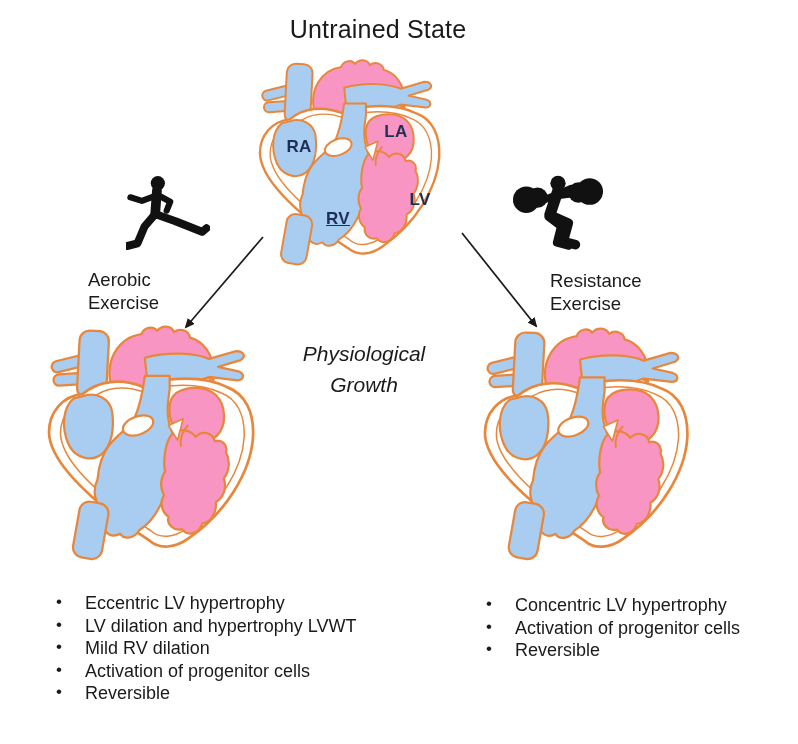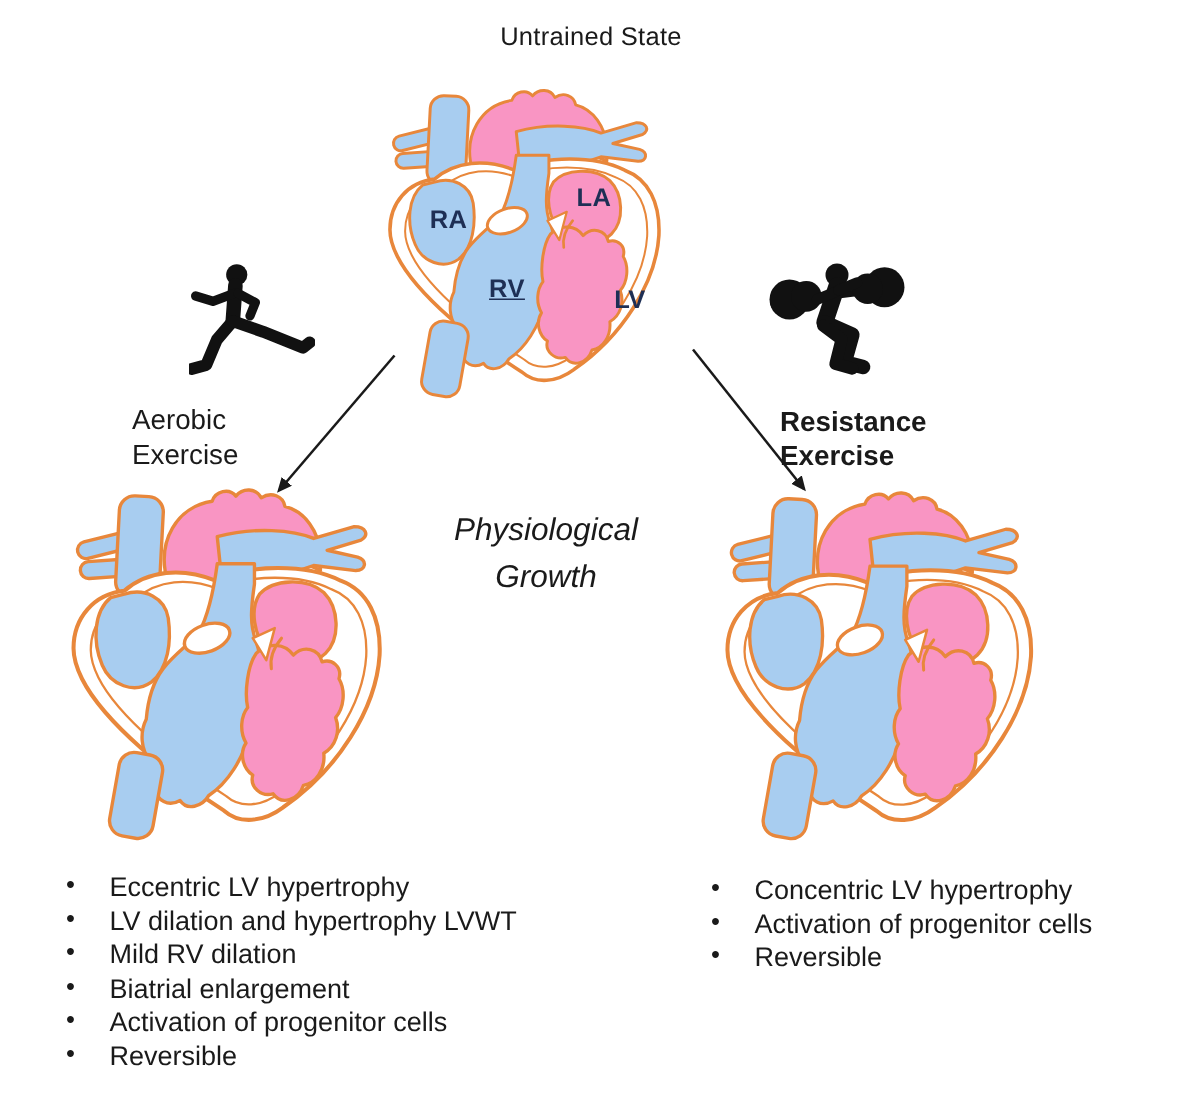--- a/index.html
+++ b/index.html
@@ -2,43 +2,43 @@
 <html><head>
 <meta charset="utf-8">
 <style>
   html,body{margin:0;padding:0;}
   body{
     width:798px;height:744px;background:#ffffff;position:relative;overflow:hidden;
     font-family:"Liberation Sans",sans-serif;color:#1a1a1a;
   }
   .abs{position:absolute;}
   
-  #title{left:0;top:15px;width:756px;text-align:center;font-size:17px;letter-spacing:.2px;padding-left:16px;}
+  #title{left:0;top:15px;width:756px;text-align:center;font-size:25px;letter-spacing:.2px;}
   
   .heart-svg{display:block;}
   #heart-top{left:252px;top:58px;}
   #heart-left{left:40px;top:324px;}
   #heart-right{left:476px;top:326px;}
   .chamber{
     position:absolute;transform:translate(-50%,-50%);
     font-size:17px;font-weight:600;color:#1e2f55;letter-spacing:.3px;
   }
   
   #runner-box{left:126px;top:172px;width:84px;height:86px;}
   #lifter-box{left:512px;top:172px;width:92px;height:86px;}
   
   .branch-label{font-size:18.5px;line-height:23px;}
   #aerobic-label{left:88px;top:268px;width:124px;}
-  #resistance-label{left:520px;top:269px;width:134px;font-weight:bold;}
+  #resistance-label{left:550px;top:269px;width:134px;}
   
   #center-label{left:261px;top:338px;width:206px;text-align:center;font-style:italic;font-size:21px;line-height:31px;}
   
   #arrows{left:0;top:0;pointer-events:none;}
   
-  .effects{margin:4px;padding:0;list-style:none;font-size:18px;line-height:22.6px;}
+  .effects{margin:16px;padding:0;list-style:none;font-size:18px;line-height:22.6px;}
   .effects li{position:relative;padding-left:31px;white-space:nowrap;}
   .effects li::before{content:"\2022";position:absolute;left:2px;top:-1px;font-size:17px;}
   #aerobic-effects{left:38px;top:576px;width:380px;}
   #resistance-effects{left:468px;top:578px;width:320px;}
 </style>
 </head>
 <body>
 
 <svg width="0" height="0" style="position:absolute" aria-hidden="true">
   <defs>
@@ -78,21 +78,21 @@
 <div>
 
   <div id="title" class="abs">Untrained State</div>
 
   <div id="heart-top" class="abs" style="width:218px;height:210px;">
     <svg class="heart-svg" width="218" height="210" viewBox="0 0 220 212">
       <use href="#heart-shape"></use>
     </svg>
     <span class="chamber" style="left:47px;top:89px;">RA</span>
     <span class="chamber" style="left:144px;top:74px;">LA</span>
-    <span class="chamber" style="left:86px;top:135px;text-decoration:underline;">RV</span>
+    <span class="chamber" style="left:86px;top:161px;text-decoration:underline;">RV</span>
     <span class="chamber" style="left:154px;top:142px;padding-left:28px;">LV</span>
   </div>
 
   <div id="runner-box" class="abs">
     <svg width="84" height="86" viewBox="0 0 95 90">
       <g fill="#111111">
         <circle cx="36" cy="9" r="8"></circle>
       </g>
       <g fill="none" stroke="#111111" stroke-linecap="round" stroke-linejoin="round">
         <path d="M35,17 L33,44" stroke-width="11"></path>
@@ -158,21 +158,20 @@
     <svg class="heart-svg" width="246" height="237" viewBox="0 0 220 212">
       <use href="#heart-shape"></use>
     </svg>
   </div>
 
   <ul id="aerobic-effects" class="abs effects">
 
   <li>Eccentric LV hypertrophy</li>
       <li>LV dilation and hypertrophy LVWT</li>
       <li>Mild RV dilation</li>
-      <li>Biatrial enlargement</li>
       <li>Activation of progenitor cells</li>
       <li>Reversible</li>
     </ul>
 
   <ul id="resistance-effects" class="abs effects">
 
   <li>Concentric LV hypertrophy</li>
       <li>Activation of progenitor cells</li>
       <li>Reversible</li>
     </ul>

